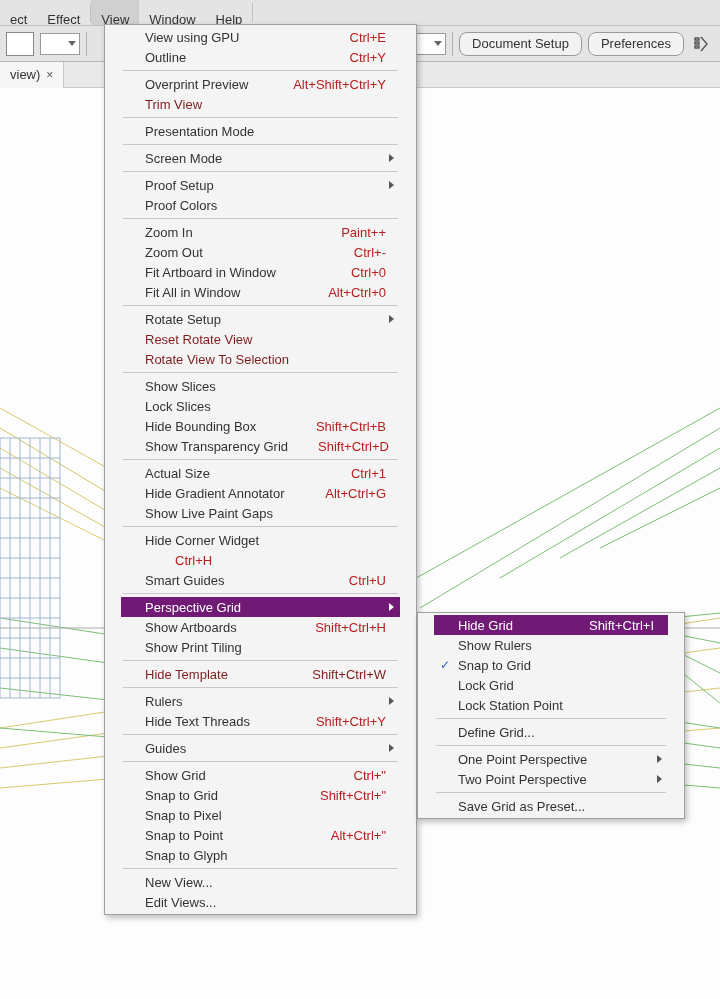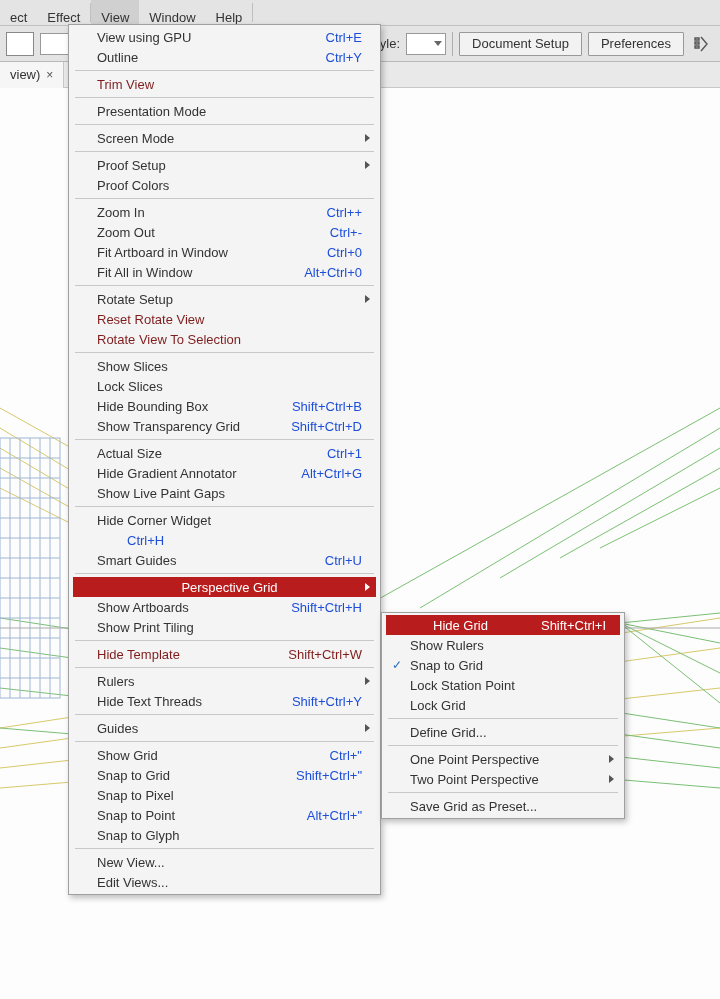--- a/index.html
+++ b/index.html
@@ -1,77 +1,78 @@
 <!DOCTYPE html>
 <html><head>
 <meta charset="utf-8">
 <style>
   * { margin: 0; padding: 0; box-sizing: border-box; font-family: "Segoe UI", Tahoma, sans-serif; font-size: 13px; color: #333; }
   body { width: 720px; height: 999px; background: #f0f0f0; overflow: hidden; position: relative; }
 
   
   .menubar { height: 26px; background: #e4e4e4; display: flex; align-items: stretch; border-bottom: 1px solid #c0c0c0; }
-  .menubar-item { padding: 0 10px; display: flex; align-items: flex-end; cursor: default; color: #333; }
+  .menubar-item { padding: 12px 10px; display: flex; align-items: flex-start; cursor: default; color: #333; }
   .menubar-item.open { background: #d0d0d0; }
   .menubar-spacer { width: 1px; background: #c0c0c0; margin: 3px 0; }
 
   
   .toolbar { height: 36px; background: #e4e4e4; display: flex; align-items: center; padding: 0 6px; border-bottom: 1px solid #b8b8b8; gap: 6px; }
   .tool-swatch { width: 28px; height: 24px; background: #fff; border: 1px solid #888; }
   .tool-sep { width: 1px; height: 24px; background: #b0b0b0; }
   .tool-label { color: #333; }
   .tool-dropdown { width: 40px; height: 22px; background: #fff; border: 1px solid #999; display: flex; align-items: center; justify-content: flex-end; padding-right: 3px; }
   .tool-dropdown .arrow { border-left: 4px solid transparent; border-right: 4px solid transparent; border-top: 5px solid #666; }
-  .tool-button { height: 24px; padding: 0 12px; background: #f2f2f2; border: 1px solid #999; border-radius: 1px; display: flex; align-items: center; color: #333; }
+  .tool-button { height: 24px; padding: 0 12px; background: #f2f2f2; border: 1px solid #999; border-radius: 8px; display: flex; align-items: center; color: #333; }
   .corner-toggle { width: 24px; height: 24px; display: flex; align-items: center; justify-content: center; color: #555; }
 
   
   .tabbar { height: 26px; background: #e9e9e9; display: flex; align-items: center; border-bottom: 1px solid #c8c8c8; }
   .tab { height: 26px; padding: 0 10px; display: flex; align-items: center; gap: 6px; background: #f6f6f6; border-right: 1px solid #c8c8c8; }
   .tab-close { font-size: 12px; color: #555; }
 
   
   .canvas { position: absolute; left: 0; right: 0; top: 88px; bottom: 0; background: #fdfdfd; }
   .canvas svg { width: 100%; height: 100%; }
 
   
   .dropdown {
     position: absolute;
     background: #f4f4f4;
     border: 1px solid #a0a0a0;
     box-shadow: 2px 3px 6px rgba(0,0,0,.25);
-    padding: 2px 4px;
+    padding: 2px 16px;
     z-index: 100;
+    margin-left: 36px;
   }
   .mi {
     display: flex;
     align-items: center;
     height: 20px;
     padding: 0 14px 0 24px;
     position: relative;
     white-space: nowrap;
   }
   .mi.disabled span { color: #7f1d1d; }
-  .mi.highlight { background: #b91c1c; text-align: center; }
+  .mi.highlight { background: #701a75; }
   .mi.highlight span, .mi.highlight .sc { color: #fff; }
   .mi .label { flex: 1; }
-  .mi .sc { color: #1d4ed8; padding-left: 30px; }
+  .mi .sc { color: #b91c1c; padding-left: 30px; }
   .mi .sub-arrow {
     position: absolute; right: 6px; width: 0; height: 0;
     border-top: 4px solid transparent; border-bottom: 4px solid transparent;
     border-left: 5px solid #555;
   }
   .mi.highlight .sub-arrow { border-left-color: #fff; }
   .mi .check {
     position: absolute; left: 6px; font-size: 12px; color: #2a6fbf;
   }
   .sep { height: 1px; background: #c8c8c8; margin: 3px 2px; }
 
   #view-menu { left: 68px; top: 24px; width: 313px; }
-  #pgrid-menu { left: 381px; top: 612px; width: 244px; }
+  #pgrid-menu { left: 381px; top: 612px; width: 268px; }
 </style>
 </head>
 <body>
 
 <div class="menubar">
   <div class="menubar-item">
       <span>ect</span>
     </div>
   <div class="menubar-item">
       <span>Effect</span>
@@ -179,20 +180,24 @@
 <div class="dropdown" id="view-menu">
     <div class="mi">
       <span class="label">View using GPU</span>
       <span class="sc">Ctrl+E</span>
     </div>
     <div class="mi">
       <span class="label">Outline</span>
       <span class="sc">Ctrl+Y</span>
     </div>
     <div class="sep"></div>
+    <div class="mi">
+      <span class="label">Overprint Preview</span>
+      <span class="sc">Alt+Shift+Ctrl+Y</span>
+    </div>
     <div class="mi disabled">
       <span class="label">Trim View</span>
     </div>
     <div class="sep"></div>
     <div class="mi">
       <span class="label">Presentation Mode</span>
     </div>
     <div class="sep"></div>
     <div class="mi">
       <span class="label">Screen Mode</span>
@@ -202,21 +207,21 @@
     <div class="mi">
       <span class="label">Proof Setup</span>
       <span class="sub-arrow"></span>
     </div>
     <div class="mi">
       <span class="label">Proof Colors</span>
     </div>
     <div class="sep"></div>
     <div class="mi">
       <span class="label">Zoom In</span>
-      <span class="sc">Ctrl++</span>
+      <span class="sc">Paint++</span>
     </div>
     <div class="mi">
       <span class="label">Zoom Out</span>
       <span class="sc">Ctrl+-</span>
     </div>
     <div class="mi">
       <span class="label">Fit Artboard in Window</span>
       <span class="sc">Ctrl+0</span>
     </div>
     <div class="mi">
@@ -337,25 +342,25 @@
       <span class="sc">Shift+Ctrl+I</span>
     </div>
     <div class="mi">
       <span class="label">Show Rulers</span>
     </div>
     <div class="mi">
       <span class="check">✓</span>
       <span class="label">Snap to Grid</span>
     </div>
     <div class="mi">
+      <span class="label">Lock Grid</span>
+    </div>
+    <div class="mi">
       <span class="label">Lock Station Point</span>
     </div>
-    <div class="mi">
-      <span class="label">Lock Grid</span>
-    </div>
     <div class="sep"></div>
     <div class="mi">
       <span class="label">Define Grid...</span>
     </div>
     <div class="sep"></div>
     <div class="mi">
       <span class="label">One Point Perspective</span>
       <span class="sub-arrow"></span>
     </div>
     <div class="mi">

